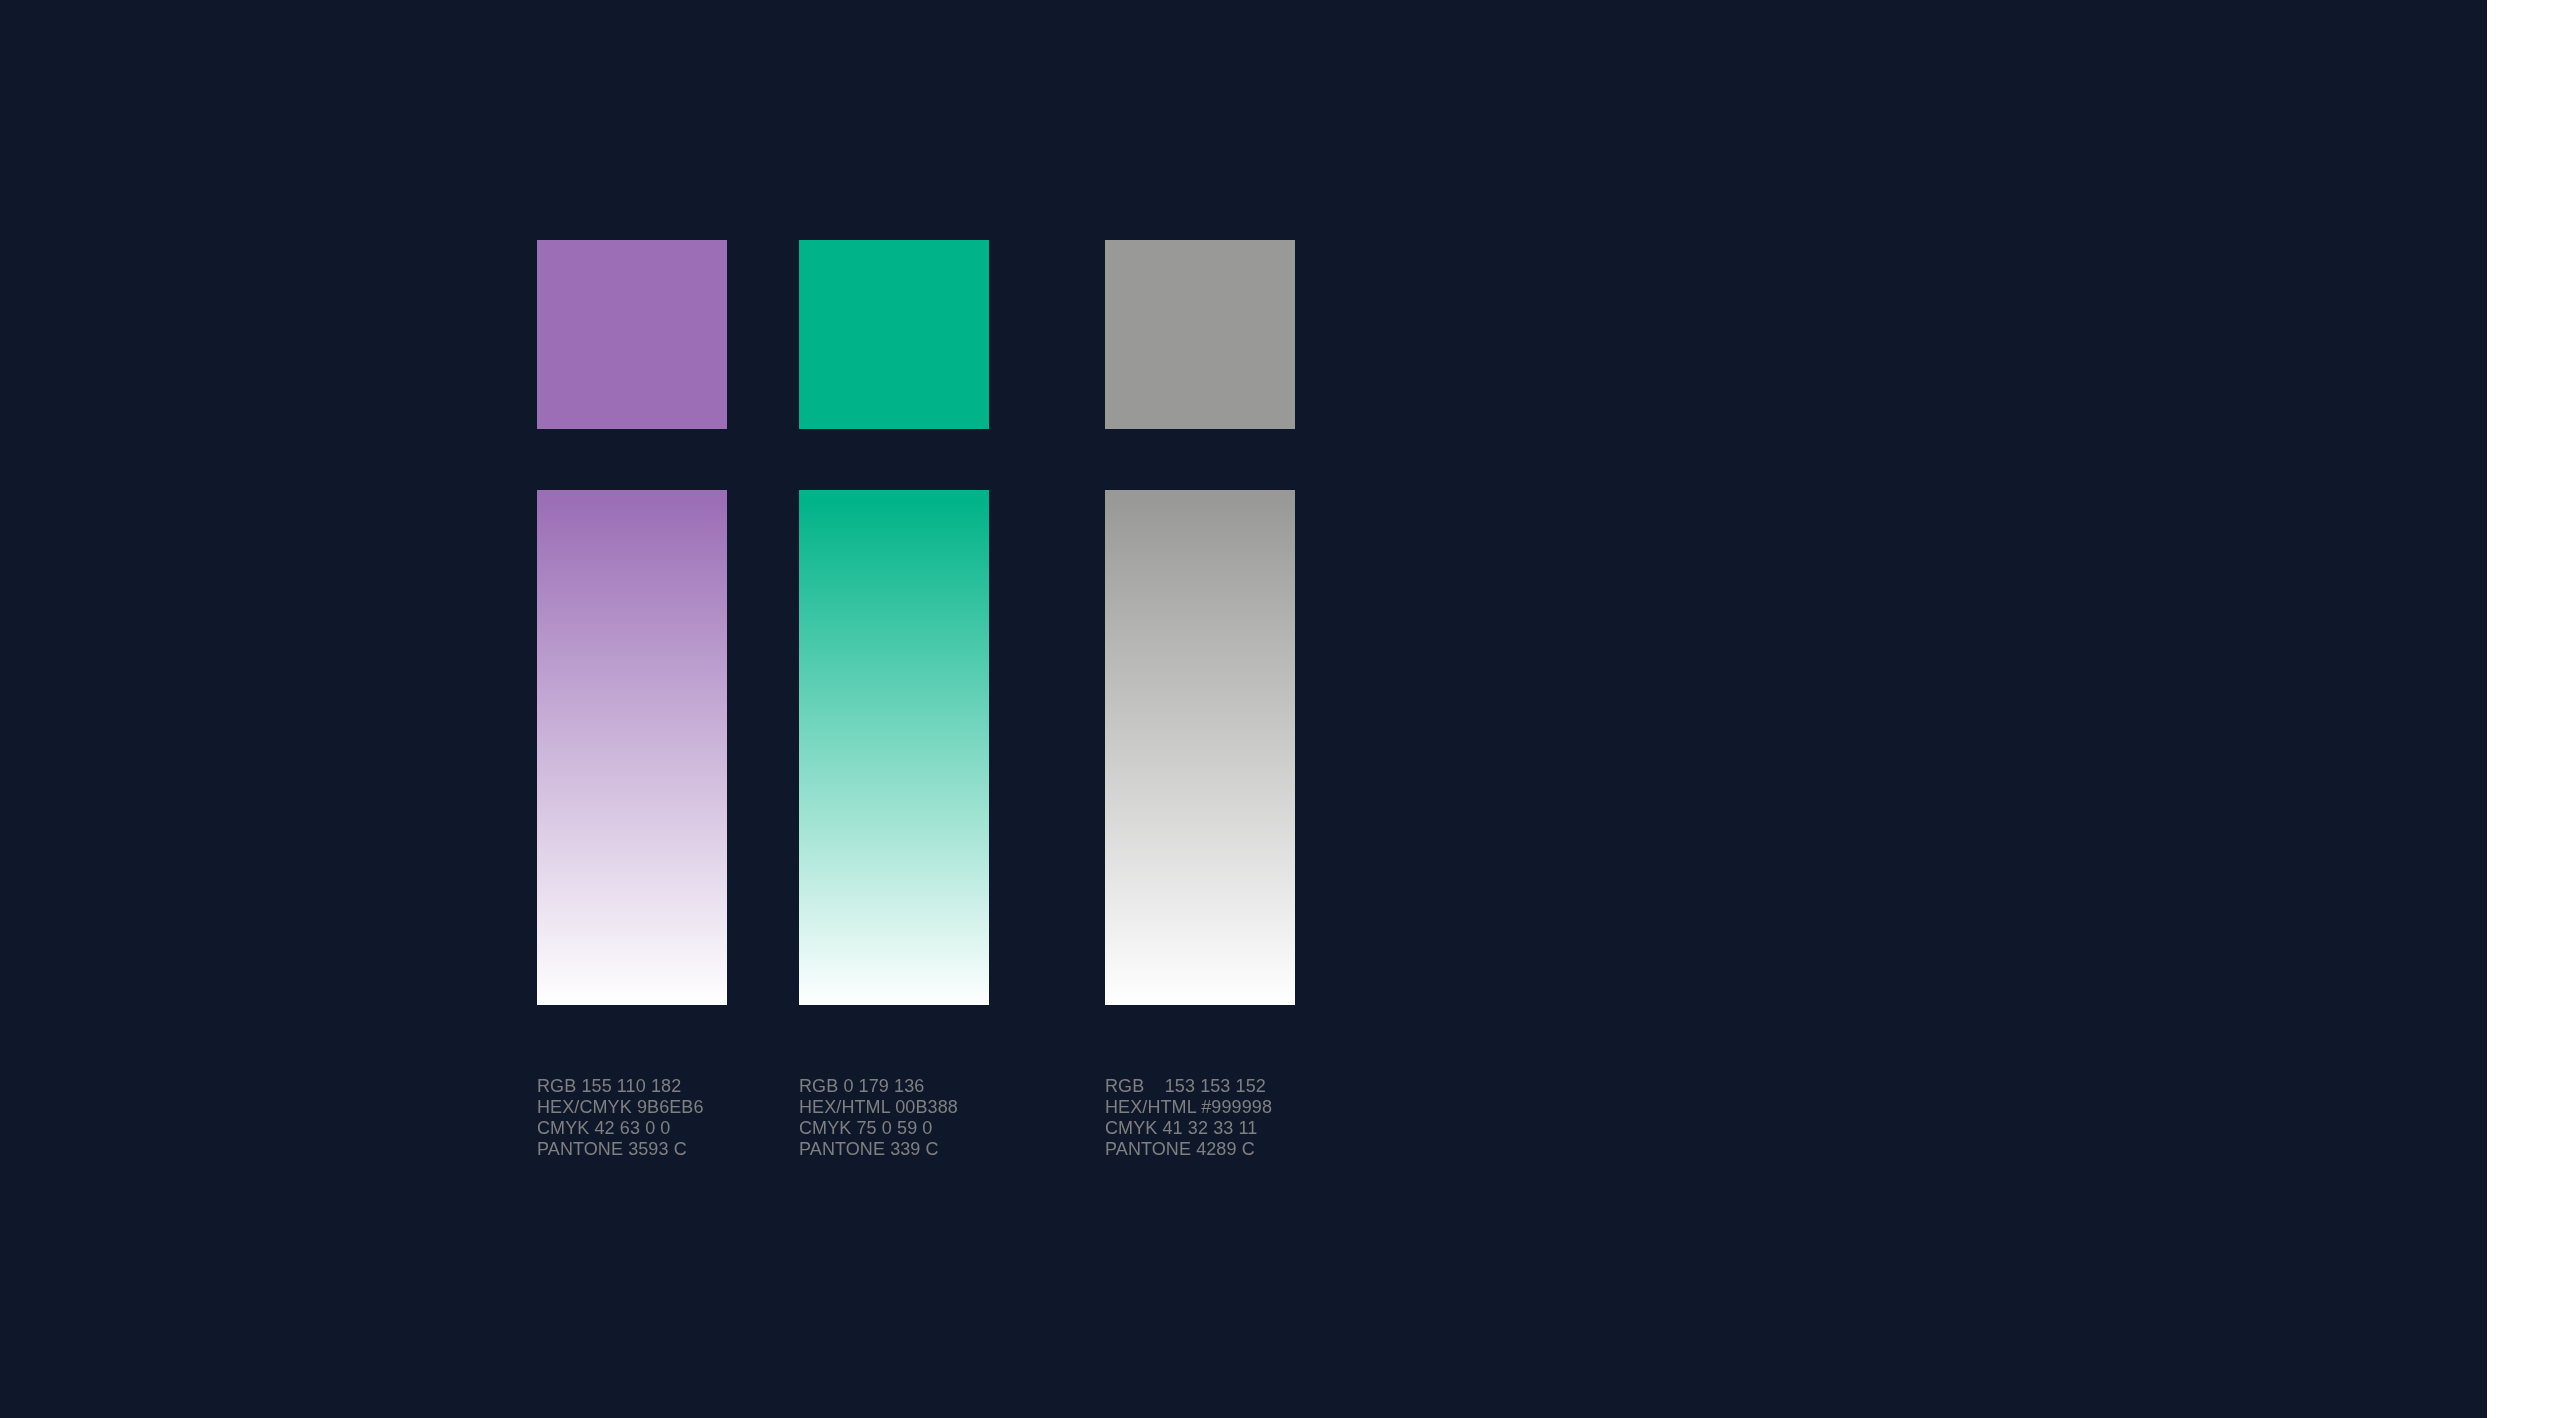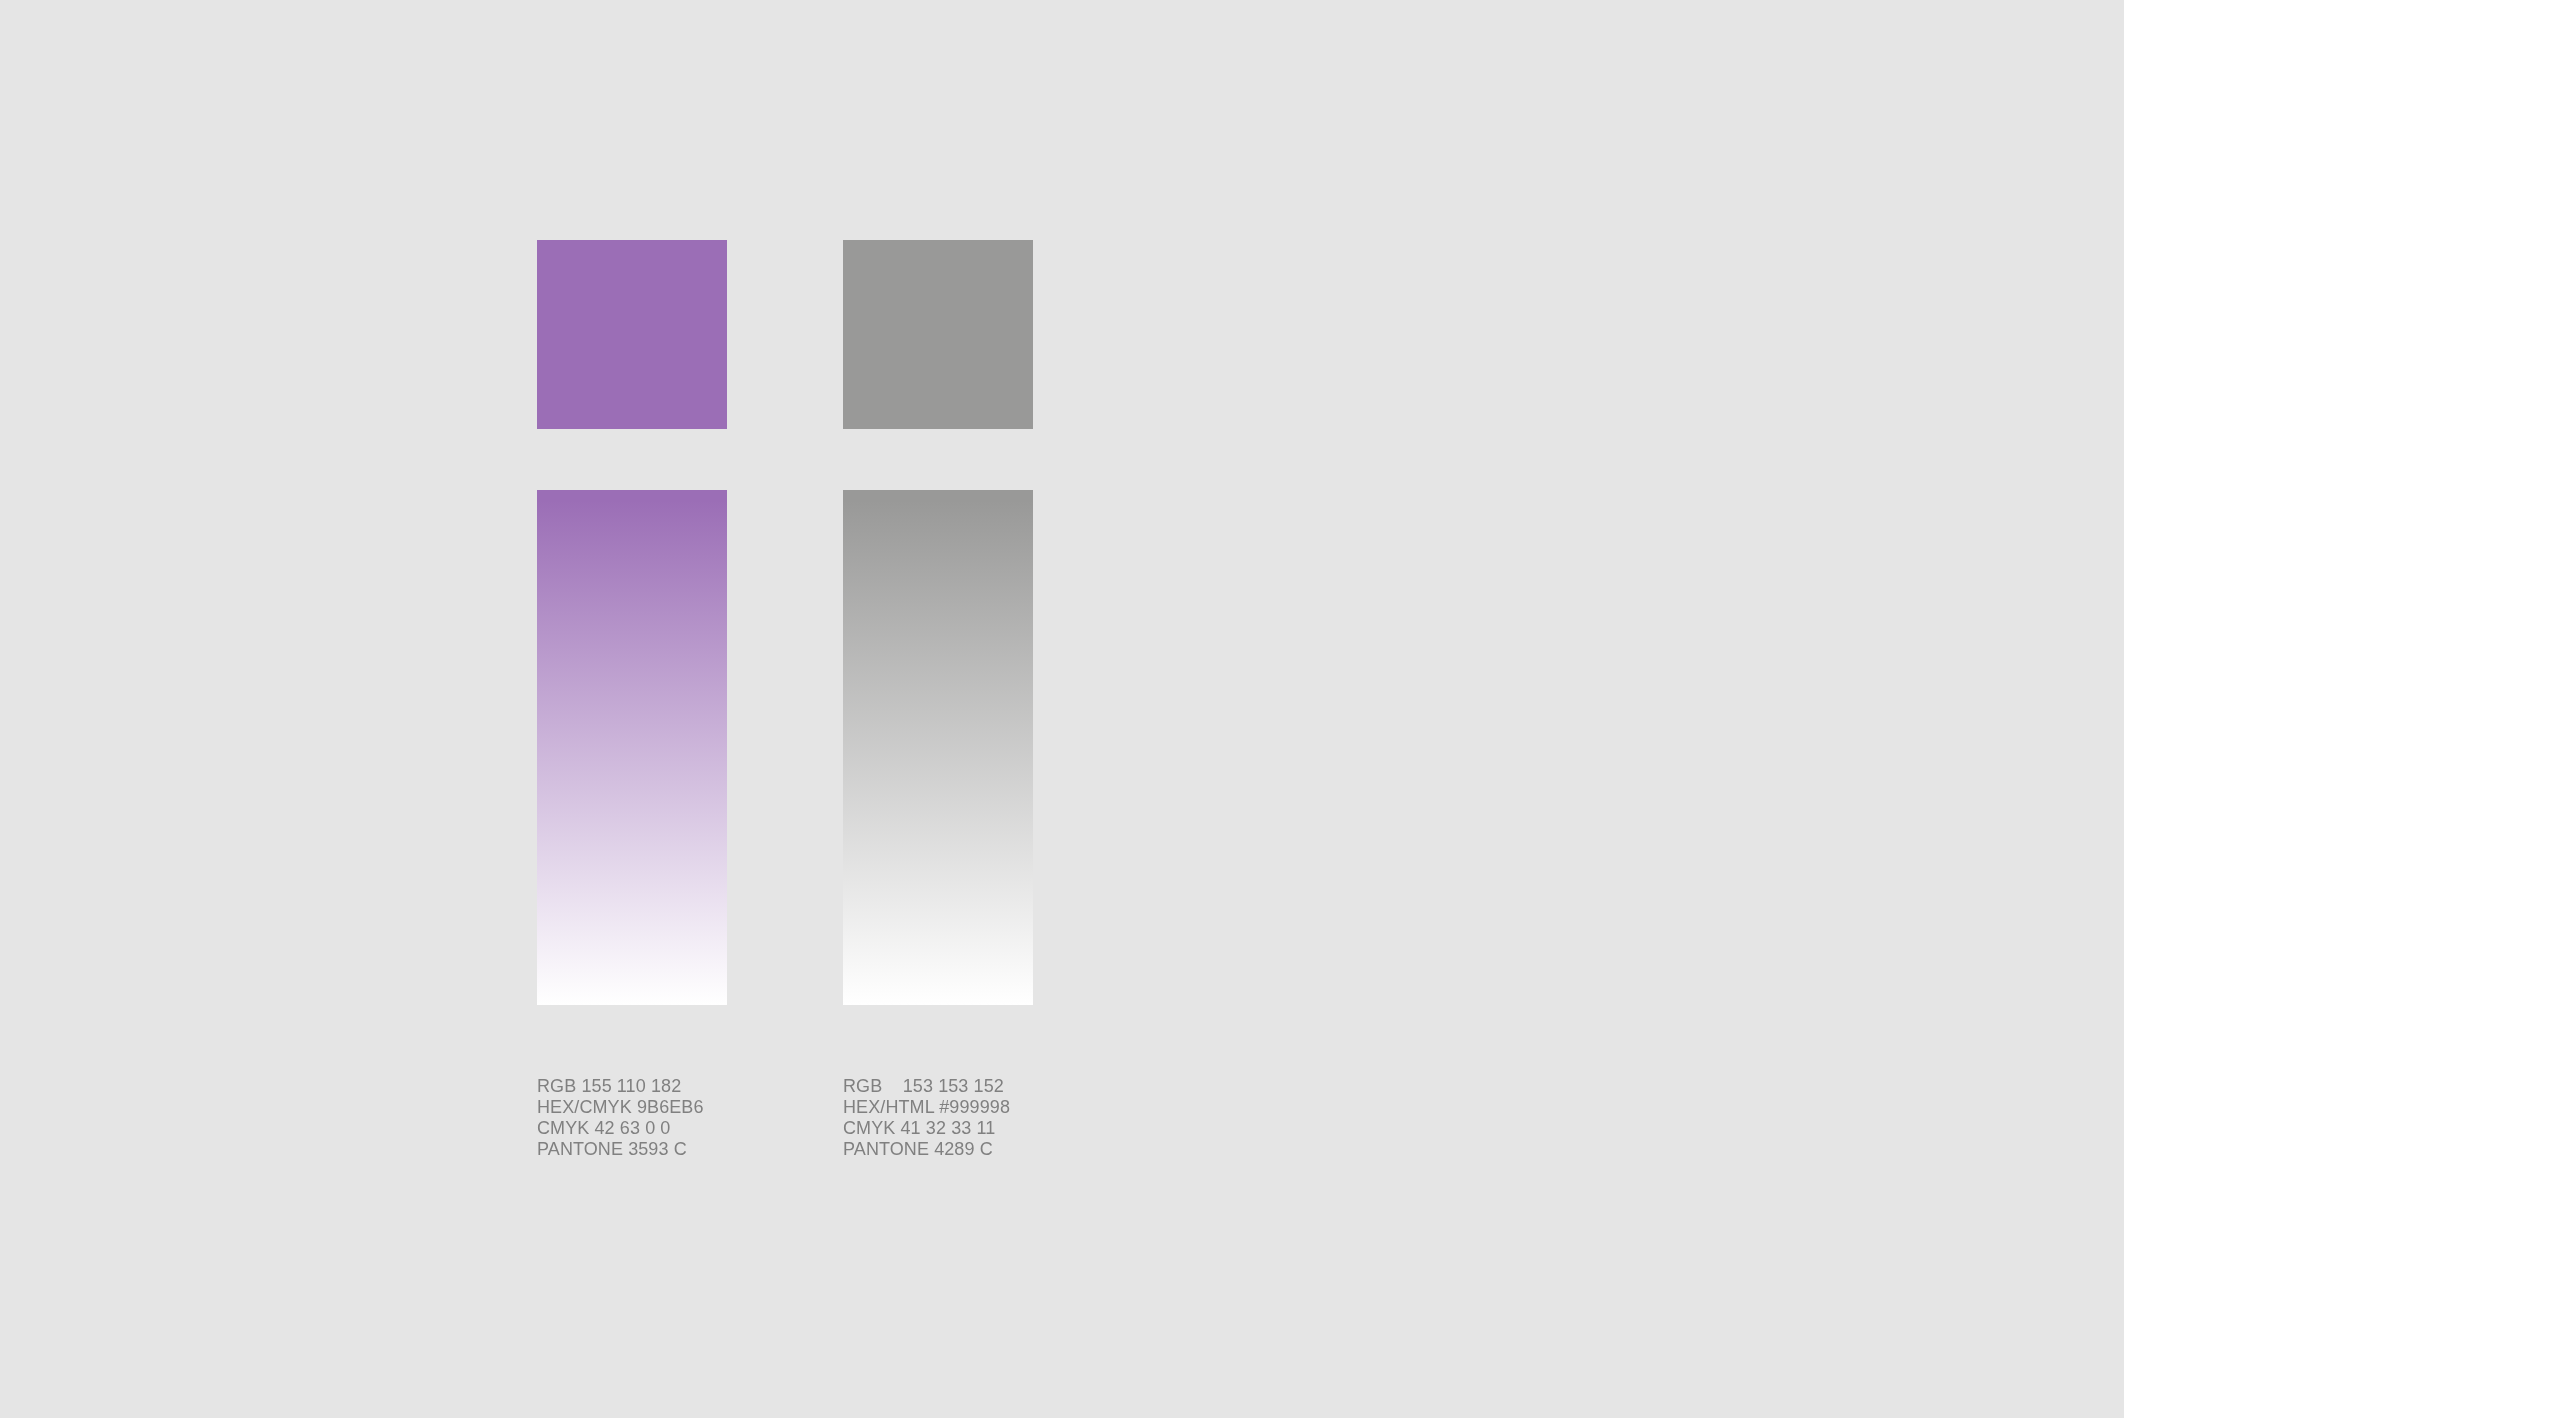--- a/index.html
+++ b/index.html
@@ -8,23 +8,23 @@
     padding: 0;
     background: #ffffff;
   }
   body {
     font-family: "Liberation Sans", sans-serif;
     -webkit-font-smoothing: antialiased;
   }
 
   #canvas {
     position: relative;
-    width: 2124px;
+    width: 2487px;
     height: 1418px;
-    background: #e5e5e5;
+    background: #0f172a;
     overflow: hidden;
   }
 
   
   #palette {
     position: absolute;
     left: 537px;
     top: 240px;
     width: 1503px;
     height: 973px;
@@ -84,20 +84,30 @@
         <div class="solid-chip" style="background: rgb(155, 110, 182);"></div>
         <div class="gradient-chip" style="background: linear-gradient(rgb(155, 110, 182) 0%, rgb(155, 110, 182) 2%, rgb(255, 255, 255) 100%);"></div>
         <div class="spec-block">
           <div class="spec-line">RGB 155 110 182</div>
           <div class="spec-line">HEX/CMYK 9B6EB6</div>
           <div class="spec-line">CMYK 42 63 0 0</div>
           <div class="pantone-line">PANTONE 3593 C</div>
         </div>
       </div>
       <div class="swatch-column">
+        <div class="solid-chip" style="background: rgb(0, 179, 136);"></div>
+        <div class="gradient-chip" style="background: linear-gradient(rgb(0, 179, 136) 0%, rgb(0, 179, 136) 2%, rgb(255, 255, 255) 100%);"></div>
+        <div class="spec-block">
+          <div class="spec-line">RGB 0 179 136</div>
+          <div class="spec-line">HEX/HTML 00B388</div>
+          <div class="spec-line">CMYK 75 0 59 0</div>
+          <div class="pantone-line">PANTONE 339 C</div>
+        </div>
+      </div>
+      <div class="swatch-column">
         <div class="solid-chip" style="background: rgb(153, 153, 152);"></div>
         <div class="gradient-chip" style="background: linear-gradient(rgb(153, 153, 152) 0%, rgb(153, 153, 152) 2%, rgb(255, 255, 255) 100%);"></div>
         <div class="spec-block">
           <div class="spec-line">RGB    153 153 152</div>
           <div class="spec-line">HEX/HTML #999998</div>
           <div class="spec-line">CMYK 41 32 33 11</div>
           <div class="pantone-line">PANTONE 4289 C</div>
         </div>
       </div>
     </div>

